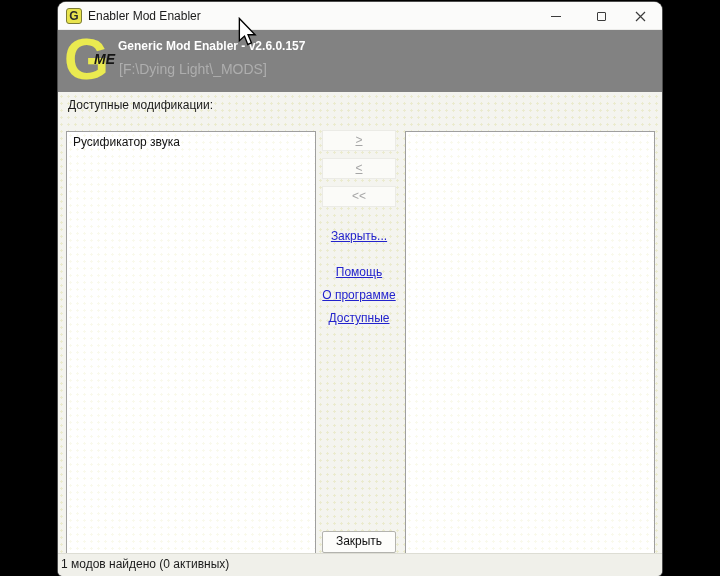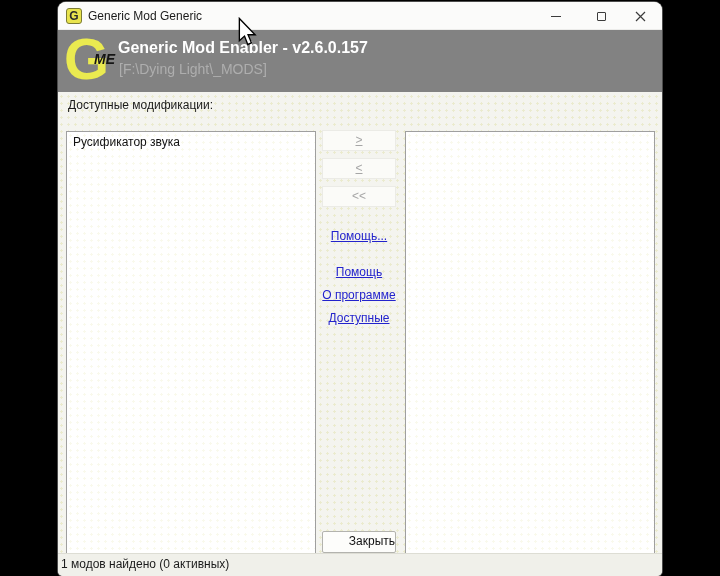--- a/index.html
+++ b/index.html
@@ -54,21 +54,21 @@
     position:absolute; left:6px; top:-3px;
     font-size:58px; line-height:64px; font-weight:bold; letter-spacing:-2px;
     color:#eaea50;
   }
   .logo-me {
     position:absolute; left:36px; top:21px;
     font-style:italic; font-weight:bold; font-size:14px; color:#141414;
   }
   .banner-title {
     position:absolute; left:60px; top:9px;
-    font-size:16px; font-weight:bold; color:#ffffff; white-space:nowrap;
+    font-size:12px; font-weight:bold; color:#ffffff; white-space:nowrap;
   }
   .banner-path {
     position:absolute; left:61px; top:31px;
     font-size:14px; color:#aeaeae; white-space:nowrap;
   }
 
   
   .panel-label { position:absolute; top:96px; font-size:12px; color:#1b1b1b; white-space:nowrap; }
   .label-available { left:10px; }
   .label-installed { left:347px; }
@@ -98,21 +98,21 @@
     font-size:12px; color:#2323cc; text-decoration:underline; cursor:pointer; white-space:nowrap;
   }
   .link-tasks   { top:227px; }
   .link-help    { top:263px; }
   .link-about   { top:286px; }
   .link-updates { top:309px; }
 
   .close-btn {
     position:absolute; left:264px; top:529px; width:74px; height:22px;
     background:#fdfdfb; border:1px solid #b3b3ae; border-radius:2px;
-    font-size:12px; color:#111; text-align:right; line-height:19px; cursor:pointer;
+    font-size:12px; color:#111; text-align:center; line-height:19px; cursor:pointer;
   }
 
   
   .statusbar {
     position:absolute; left:0; right:0; top:551px; height:32px;
     background:#f0f0ea; border-top:1px solid #ddddd4;
     font-size:12px; color:#1b1b1b; line-height:21px; padding-left:3px; white-space:nowrap;
   }
   .resize-grip {
     position:absolute; right:2px; bottom:2px; width:10px; height:10px;
@@ -123,21 +123,21 @@
   
   .mouse-cursor { position:absolute; left:238px; top:17px; width:19px; height:30px; pointer-events:none; }
 </style>
 </head>
 <body>
 
 <div class="window">
 
   <div class="titlebar">
     <div class="app-icon">G</div>
-    <div class="window-title">Generic Mod Generic</div>
+    <div class="window-title">Enabler Mod Enabler</div>
     <div class="ctrl ctrl-min">
       <span class="glyph-min"></span>
     </div>
     <div class="ctrl ctrl-max">
       <span class="glyph-max"></span>
     </div>
     <div class="ctrl ctrl-close">
       <svg width="11" height="11" viewBox="0 0 11 11">
         <path d="M1 1 L10 10 M10 1 L1 10" stroke="#3c3c3c" stroke-width="1.2" fill="none"></path>
       </svg>
@@ -161,21 +161,21 @@
   <div class="xfer-btn xfer-1">
     <span class="xfer-underline">&gt;</span>
   </div>
   <div class="xfer-btn xfer-2">
     <span class="xfer-underline">&lt;</span>
   </div>
   <div class="xfer-btn xfer-3">
     <span>&lt;&lt;</span>
   </div>
 
-  <div class="link link-tasks">Помощь...</div>
+  <div class="link link-tasks">Закрыть...</div>
   <div class="link link-help">Помощь</div>
   <div class="link link-about">О программе</div>
   <div class="link link-updates">Доступные</div>
 
   <div class="close-btn">Закрыть</div>
 
   <div class="statusbar">
     <span>1 модов найдено (0 активных)</span>
     <div class="resize-grip"></div>
   </div>

